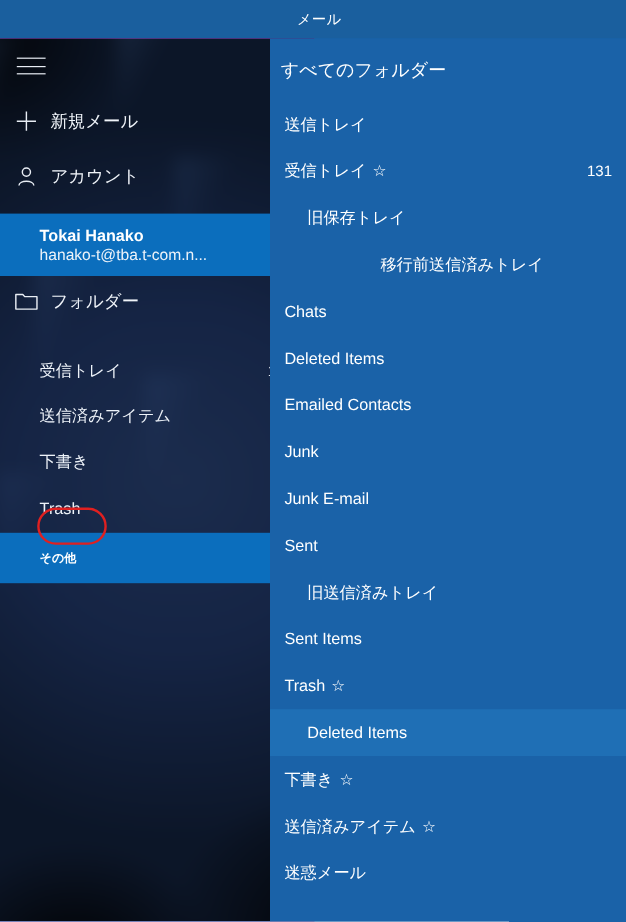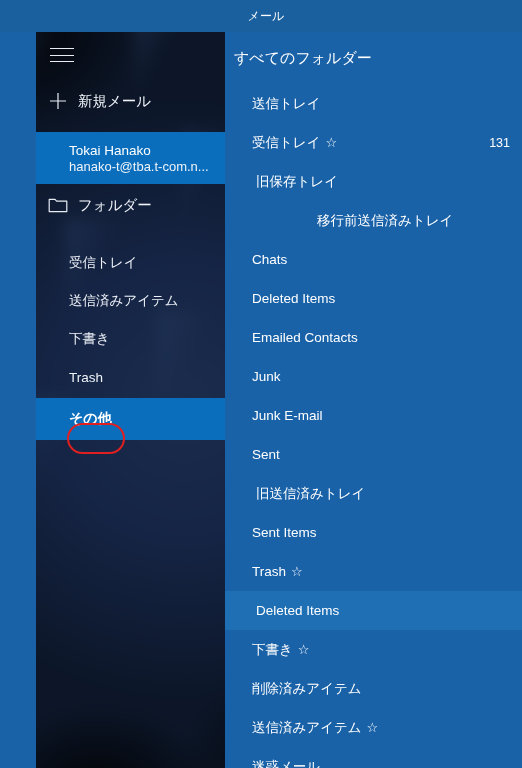--- a/index.html
+++ b/index.html
@@ -38,21 +38,20 @@
     white-space: nowrap;
   }
 
   
   .sidebar {
     position: absolute;
     left: 0; top: 32px;
     width: 262px; height: 736px;
     overflow: hidden;
     background: #d946ef;
-    margin-left: 36px;
   }
   
   .sidebar-bg {
     position: absolute;
     inset: -40px;
     background:
       linear-gradient(118deg, rgba(60,92,140,0.30) 0%, rgba(60,92,140,0.0) 16%) 12% 6%/130px 240px no-repeat,
       linear-gradient(118deg, rgba(70,102,150,0.26) 0%, rgba(70,102,150,0.0) 18%) 72% 2%/150px 300px no-repeat,
       linear-gradient(118deg, rgba(60,92,140,0.22) 0%, rgba(60,92,140,0.0) 18%) 92% 26%/140px 280px no-repeat,
       linear-gradient(118deg, rgba(64,96,146,0.22) 0%, rgba(64,96,146,0.0) 18%) 38% 44%/160px 300px no-repeat,
@@ -119,21 +118,21 @@
     cursor: pointer;
   }
   .account-name-line {
     display: flex;
     align-items: baseline;
     justify-content: space-between;
   }
   .account-name {
     color: #ffffff;
     font-size: 13.5px;
-    font-weight: normal;
+    font-weight: bold;
     white-space: nowrap;
   }
   .account-count {
     color: #ffffff;
     font-size: 12px;
     padding-right: 4px;
   }
   .account-email {
     color: #eef3f9;
     font-size: 13px;
@@ -179,21 +178,21 @@
     pointer-events: none;
   }
 
   .other-row {
     height: 42px;
     background: #0b6ebd;
     display: flex;
     align-items: center;
     padding-left: 33px;
     color: #ffffff;
-    font-size: 14px;
+    font-size: 10px;
     font-weight: bold;
     cursor: pointer;
     margin-top: 2px;
   }
 
   
   .panel {
     position: absolute;
     left: 225px; top: 32px;
     width: 297px; height: 736px;
@@ -220,21 +219,21 @@
     font-size: 13.5px;
     padding-right: 12px;
     cursor: pointer;
     white-space: nowrap;
   }
   .panel-item.hl { background: #1f6fb5; }
   .panel-item .pname { display: inline-flex; align-items: center; gap: 5px; }
   .panel-item .star { font-size: 13px; line-height: 1; }
   .panel-item .pcount { font-size: 12.5px; }
 
-  .lvl0 { padding-left: 27px; }
+  .lvl0 { padding-left: 12px; }
   .lvl1 { padding-left: 31px; }
   .lvl2 { padding-left: 92px; }
 </style>
 </head>
 <body>
 
 <div id="app">
 
   <div class="titlebar">
     <span class="titlebar-title">メール</span>
@@ -254,20 +253,29 @@
 
       <div class="side-action">
         <span class="ico">
           <svg width="20" height="20" viewBox="0 0 20 20" aria-hidden="true">
             <path d="M10 2 L10 18 M2 10 L18 10" stroke="#e8edf4" stroke-width="1.2" fill="none"></path>
           </svg>
         </span>
         <span class="label">新規メール</span>
       </div>
 
+      <div class="side-action">
+        <span class="ico">
+          <svg width="20" height="20" viewBox="0 0 20 20" aria-hidden="true">
+            <circle cx="10" cy="6.4" r="3.4" stroke="#e8edf4" stroke-width="1.2" fill="none"></circle>
+            <path d="M3.8 17.6 C3.8 12.8 16.2 12.8 16.2 17.6" stroke="#e8edf4" stroke-width="1.2" fill="none"></path>
+          </svg>
+        </span>
+        <span class="label">アカウント</span>
+      </div>
 
       <div class="account-row">
         <div class="account-name-line">
           <span class="account-name">Tokai Hanako</span>
           <span class="account-count">131</span>
         </div>
         <span class="account-email">hanako-t@tba.t-com.n...</span>
       </div>
 
       <div class="folders-header">
@@ -397,26 +405,20 @@
         </div>
         <div class="panel-item lvl0">
           <span class="pname">
             <span>下書き</span>
             <span class="star">☆</span>
           </span>
           <span class="pcount"></span>
         </div>
         <div class="panel-item lvl0">
           <span class="pname">
-            <span>削除済みアイテム</span>
-          </span>
-          <span class="pcount"></span>
-        </div>
-        <div class="panel-item lvl0">
-          <span class="pname">
             <span>送信済みアイテム</span>
             <span class="star">☆</span>
           </span>
           <span class="pcount"></span>
         </div>
         <div class="panel-item lvl0">
           <span class="pname">
             <span>迷惑メール</span>
           </span>
           <span class="pcount"></span>

